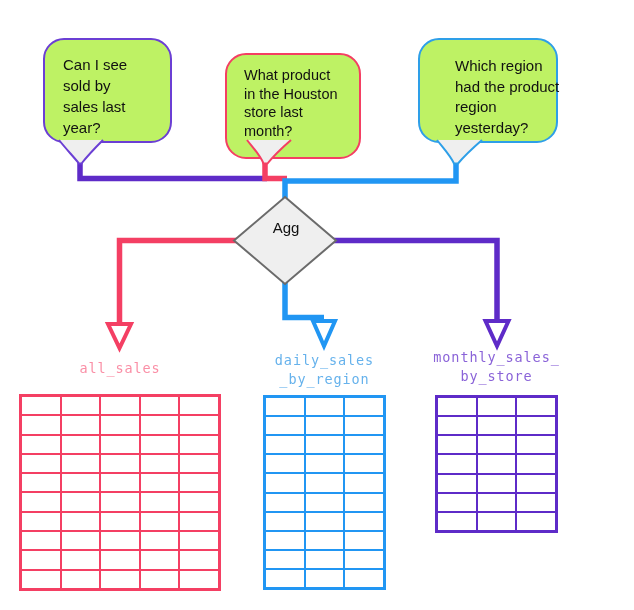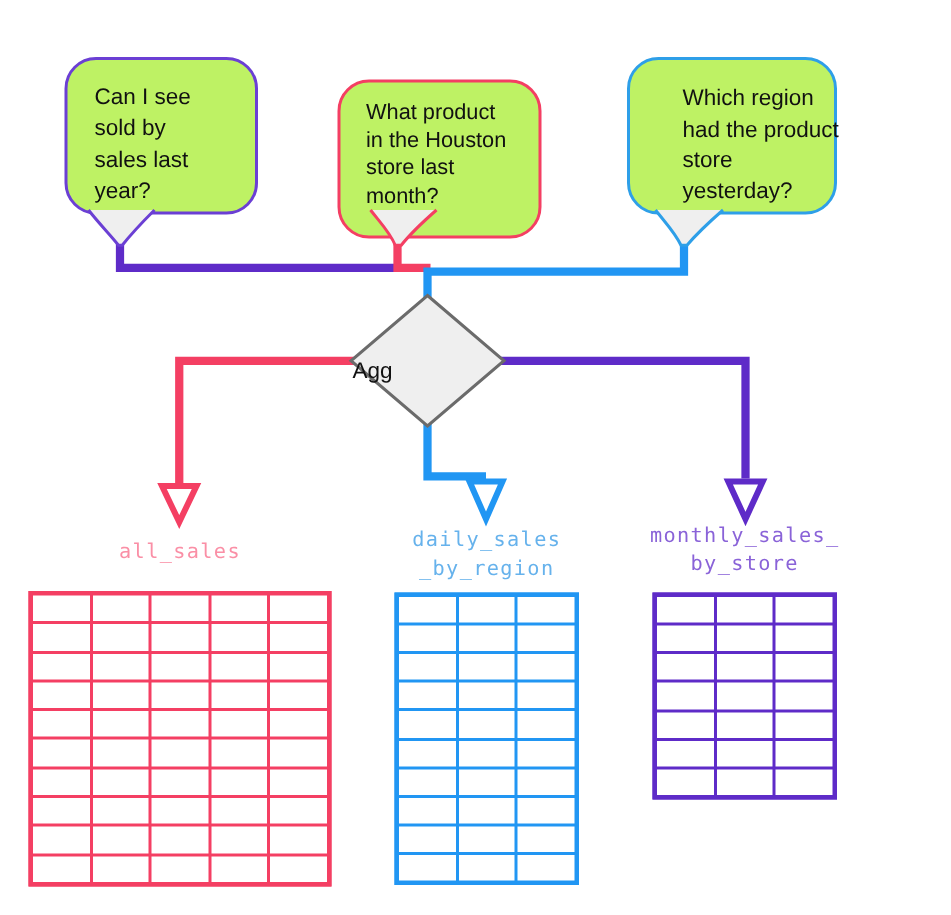--- a/index.html
+++ b/index.html
@@ -8,22 +8,22 @@
   .bubble{position:absolute;background:#bef264;border:2px solid #999;border-radius:21px;
           box-sizing:border-box;color:#111;}
   .bubble .txt{position:absolute;left:18px;top:14px;}
   .ln{white-space:nowrap;}
   .q1{left:43px;top:38px;width:129px;height:105px;font-size:15px;line-height:21px;}
   .q2{left:225px;top:37px;width:136px;height:106px;font-size:14.5px;line-height:18.6px;margin-top:16px;}
   .q2 .txt{top:11px;left:17px;}
   .q3{left:418px;top:38px;width:140px;height:105px;font-size:15px;line-height:20.5px;}
   .q3 .txt{top:16px;left:35px;}
   #overlay{position:absolute;left:0;top:0;width:634px;height:610px;pointer-events:none;}
-  #diamond-label{position:absolute;left:235px;top:217px;width:102px;
-          font-size:15px;line-height:21px;color:#111;margin-top:20px;}
+  #diamond-label{position:absolute;left:235px;top:217px;width:102px;text-align:center;
+          font-size:15px;line-height:21px;color:#111;}
   .tbl-label{position:absolute;text-align:center;white-space:nowrap;
           font-family:"DejaVu Sans Mono","Liberation Mono",monospace;
           font-size:13.5px;letter-spacing:0.9px;line-height:18.5px;}
   .lbl-1{left:19px;top:359px;width:202px;}
   .lbl-2{left:243px;top:351px;width:163px;text-align:center;}
   .lbl-3{left:415px;top:348px;width:163px;}
   .grid{position:absolute;display:grid;gap:2px;border:3px solid;box-sizing:border-box;}
   .grid .cell{background:#ffffff;}
   .g1{left:19px;top:394px;width:202px;height:197px;}
   .g2{left:263px;top:395px;width:123px;height:195px;}
@@ -49,21 +49,21 @@
       <div class="ln">in the Houston</div>
       <div class="ln">store last</div>
       <div class="ln">month?</div>
     </div>
   </div>
 
   <div class="bubble q3" style="border-color: rgb(46, 159, 232);">
     <div class="txt">
       <div class="ln">Which region</div>
       <div class="ln">had the product</div>
-      <div class="ln">store</div>
+      <div class="ln">region</div>
       <div class="ln">yesterday?</div>
     </div>
   </div>
 
   <div class="tbl-label lbl-1" style="color: rgb(250, 143, 166);">
     <div class="ln">all_sales</div>
   </div>
   <div class="tbl-label lbl-2" style="color: rgb(102, 178, 236);">
     <div class="ln">daily_sales</div>
     <div class="ln">_by_region</div>

